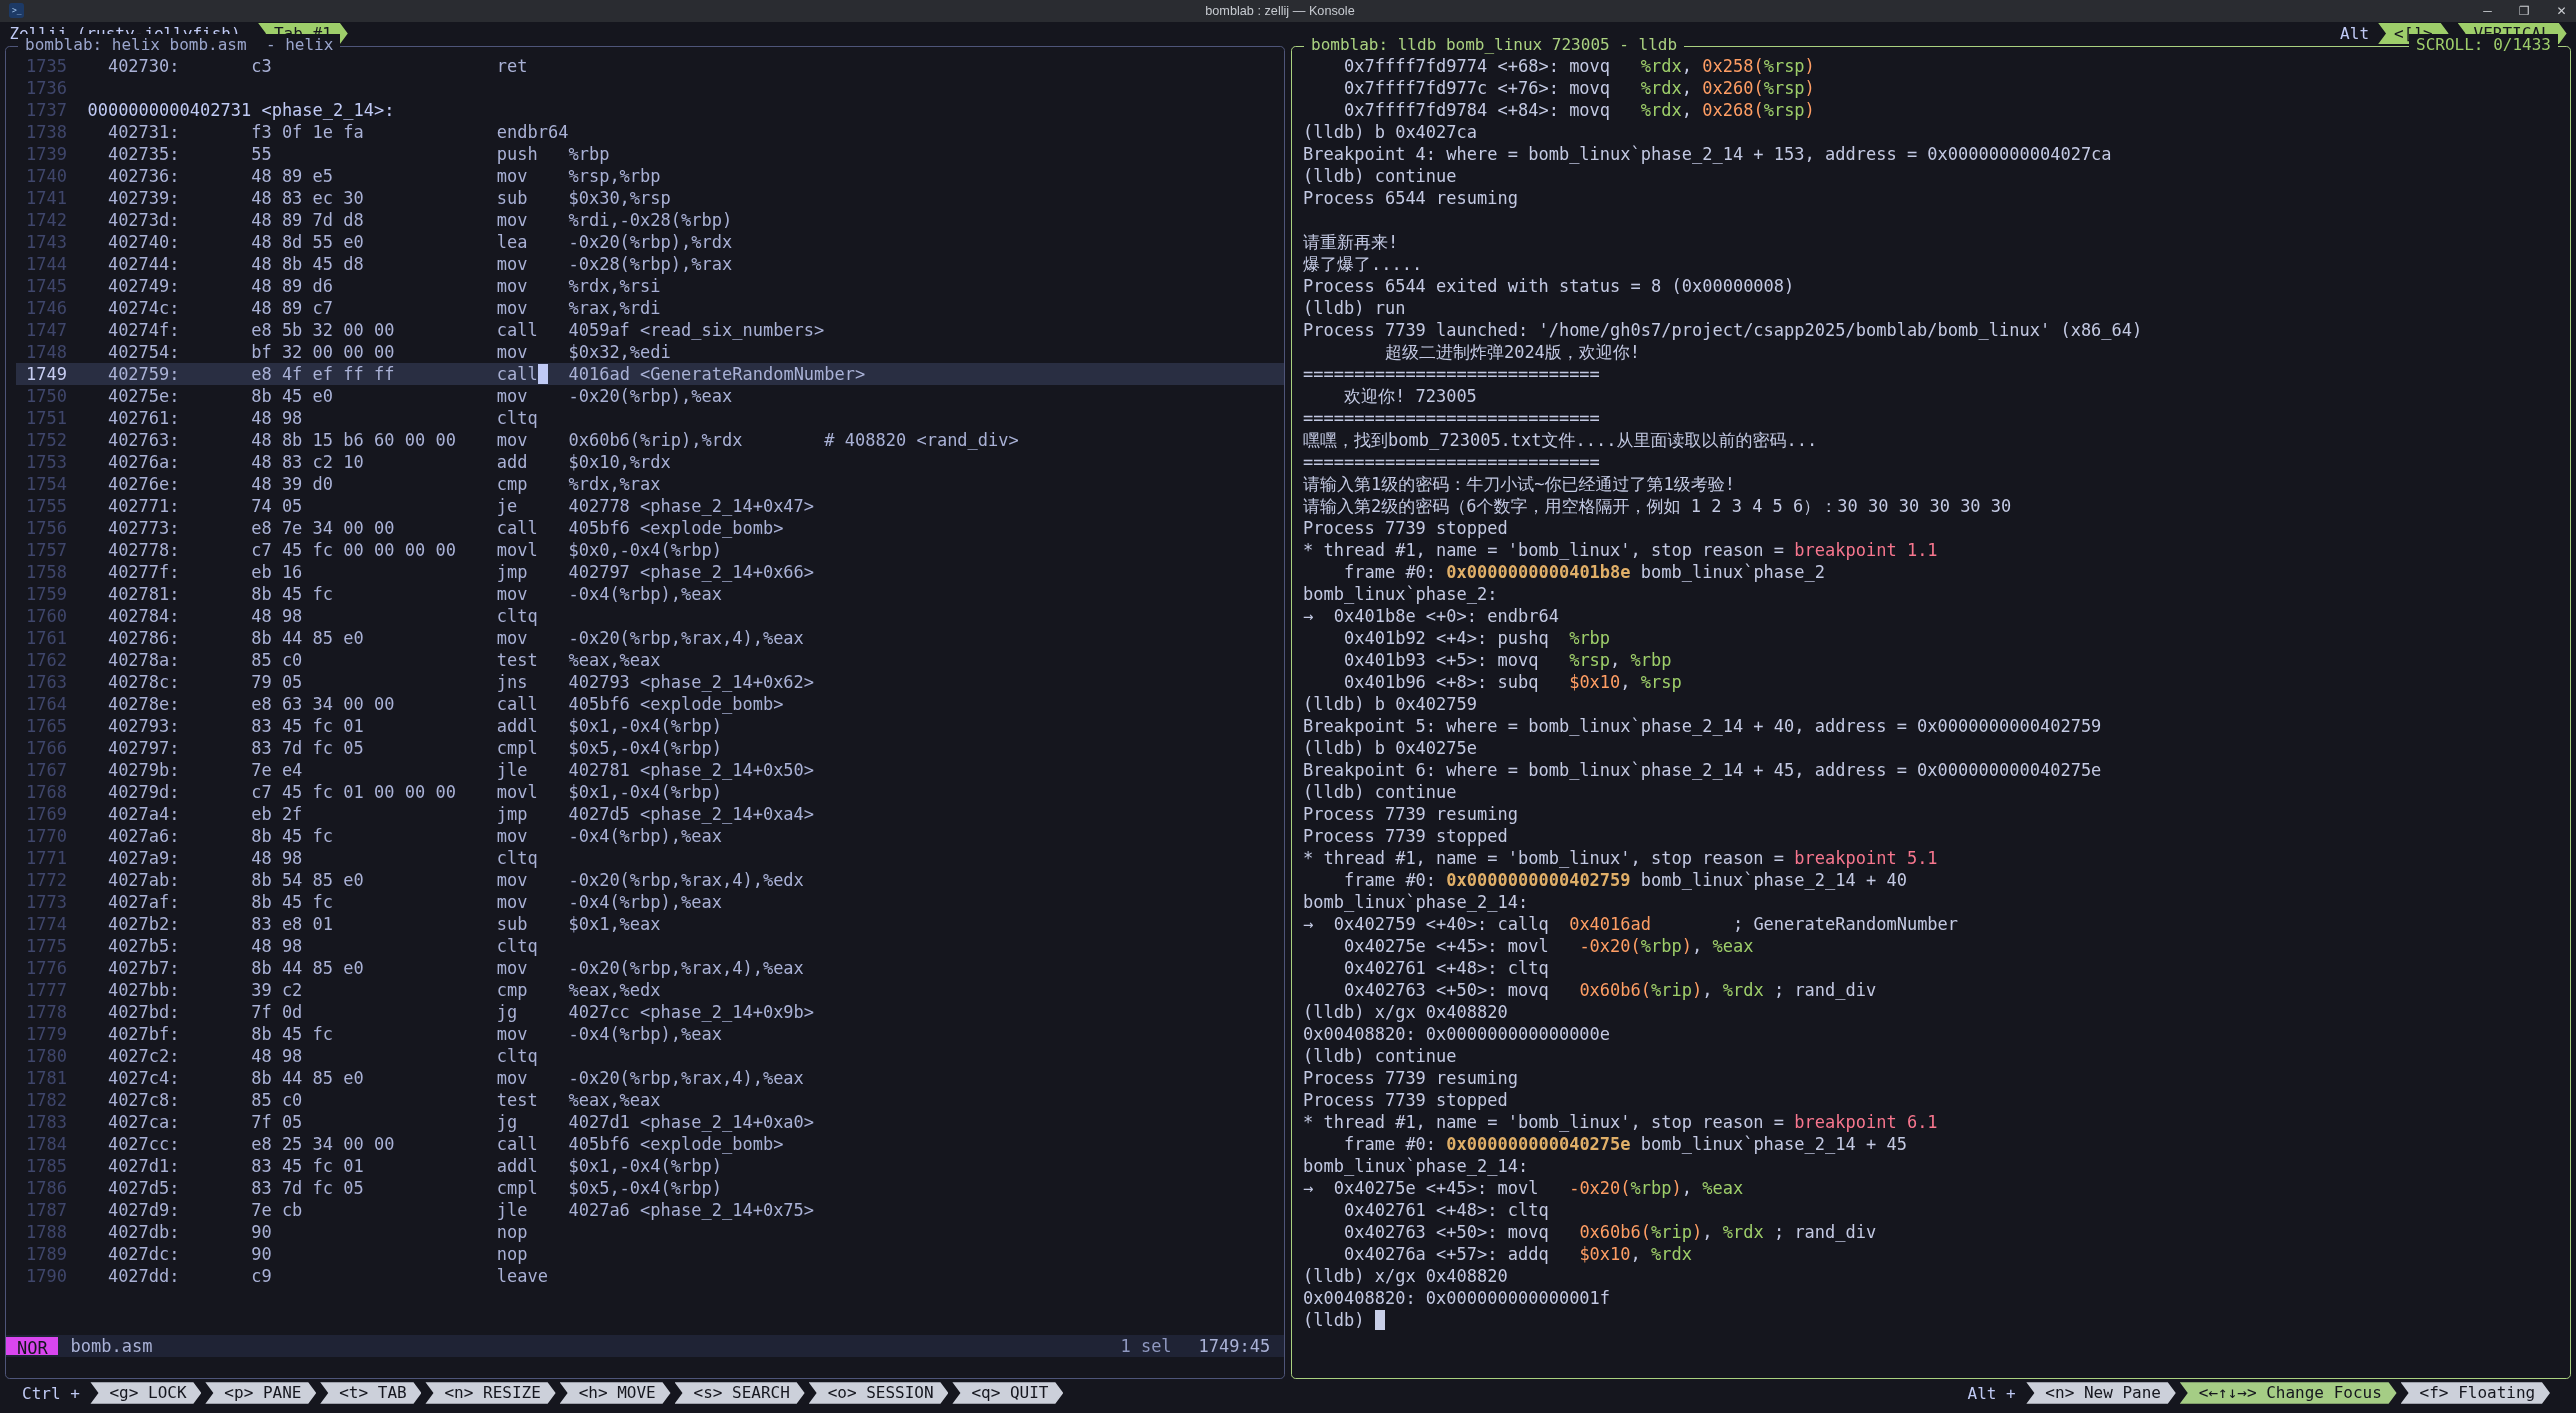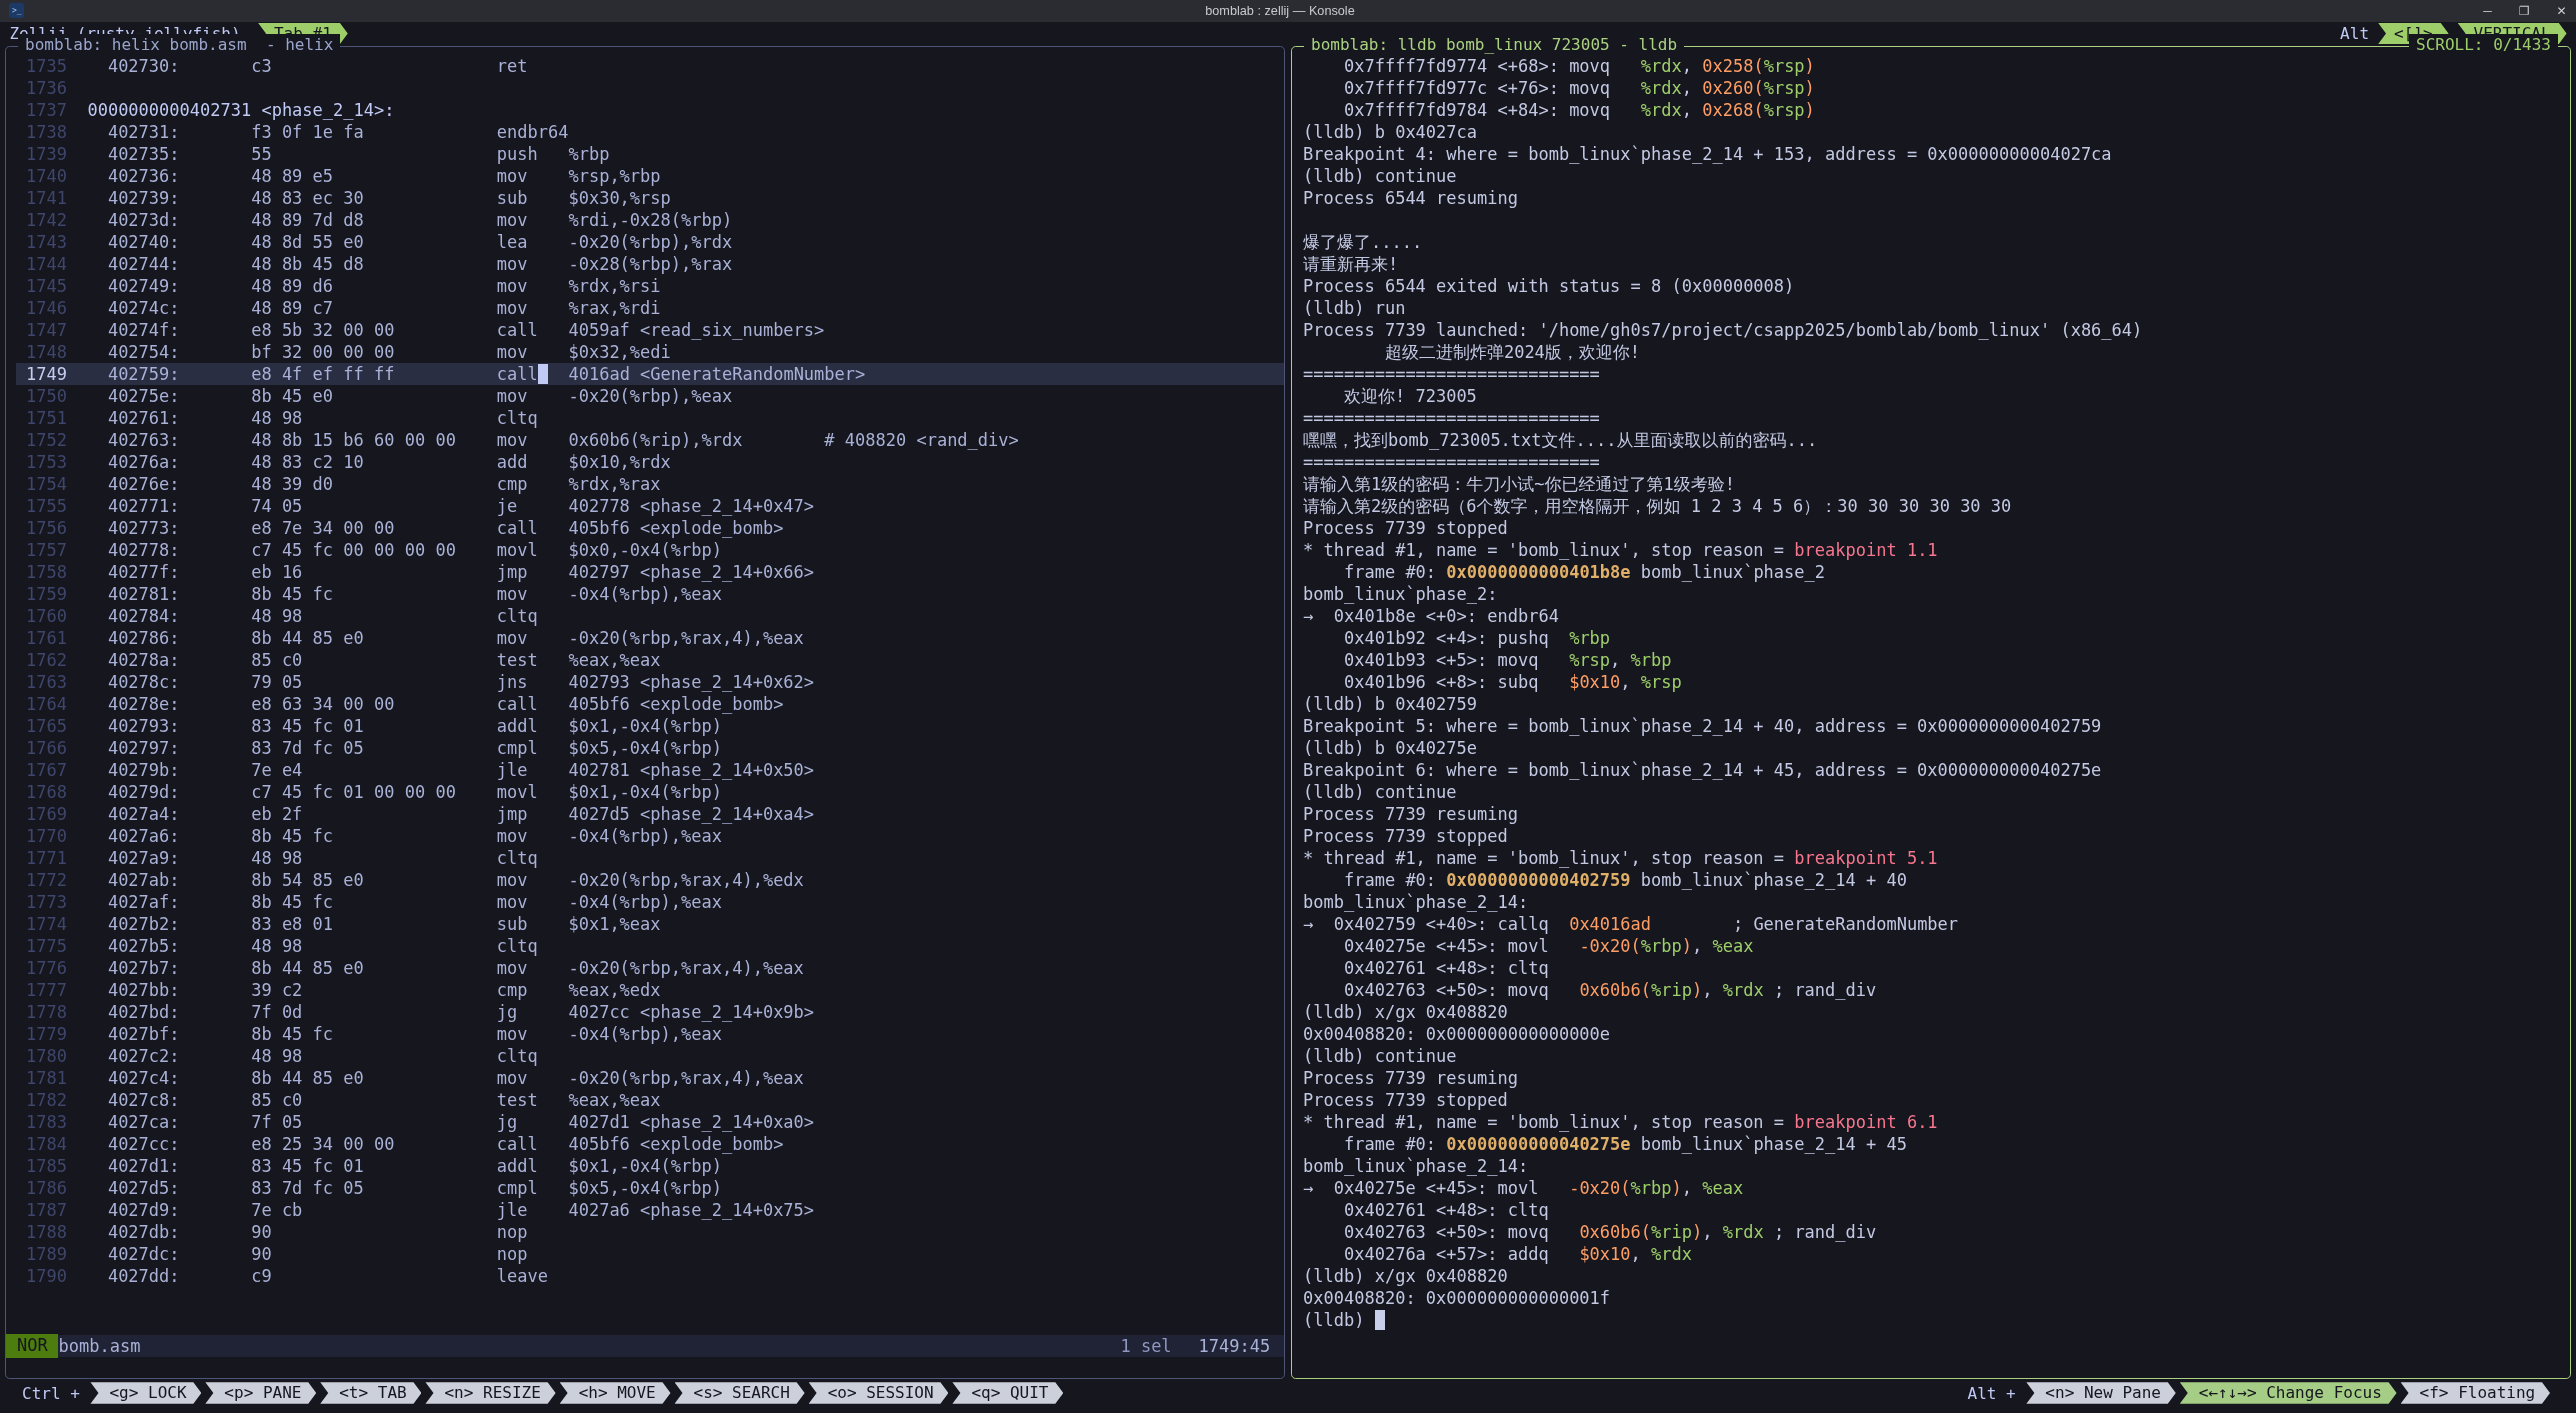--- a/index.html
+++ b/index.html
@@ -42,21 +42,21 @@
   .row{height:22px;line-height:22px;font-size:17px;white-space:pre;color:#a9b1d6;}
   .row.hl{background:#292e42;}
   .ln{display:inline-block;width:5ch;text-align:right;margin-right:2ch;color:#3f466b;}
   .row.hl .ln{color:#c6cdf2;}
   .a{display:inline-block;width:14ch;padding-left:2ch;}
   .b{display:inline-block;width:24ch;}
   .lbl{color:#c0caf5;}
   .cur{background:#c0caf5;color:#15161e;}
   .statusline{height:22px;background:#1f2335;display:flex;align-items:center;
               font-size:17px;color:#a9b1d6;white-space:pre;}
-  .mode-pill{background:#4d7c0f;color:#15161e;padding:0 10.7px;height:24px;line-height:22px;}
+  .mode-pill{background:#d946ef;color:#15161e;padding:0 10.7px;height:18px;line-height:22px;margin-right:12px;}
   .flex-sp{flex:1 1 auto;}
   .sel-count{margin-right:27px;color:#8f98c0;}
   .cursor-pos{margin-right:13.4px;color:#a9b1d6;}
   .cmdline{height:21px;}
 
   
   .term{position:absolute;top:8px;left:10.7px;right:2.7px;bottom:0;overflow:hidden;}
   .trow{height:22px;line-height:22px;font-size:17px;white-space:pre;}
   .seg-p{color:#c3c9e3;}
   .seg-reg{color:#9ece6a;}
@@ -180,22 +180,22 @@
       <div class="scroll-ind">SCROLL: 0/1433</div>
       <div class="term" id="term">
           <div class="trow"><span class="seg-p">    0x7ffff7fd9774 &lt;+68&gt;: movq   </span><span class="seg-reg">%rdx</span><span class="seg-p">, </span><span class="seg-imm">0x258(</span><span class="seg-reg">%rsp</span><span class="seg-imm">)</span></div>
           <div class="trow"><span class="seg-p">    0x7ffff7fd977c &lt;+76&gt;: movq   </span><span class="seg-reg">%rdx</span><span class="seg-p">, </span><span class="seg-imm">0x260(</span><span class="seg-reg">%rsp</span><span class="seg-imm">)</span></div>
           <div class="trow"><span class="seg-p">    0x7ffff7fd9784 &lt;+84&gt;: movq   </span><span class="seg-reg">%rdx</span><span class="seg-p">, </span><span class="seg-imm">0x268(</span><span class="seg-reg">%rsp</span><span class="seg-imm">)</span></div>
           <div class="trow"><span class="seg-p">(lldb) b 0x4027ca</span></div>
           <div class="trow"><span class="seg-p">Breakpoint 4: where = bomb_linux`phase_2_14 + 153, address = 0x00000000004027ca</span></div>
           <div class="trow"><span class="seg-p">(lldb) continue</span></div>
           <div class="trow"><span class="seg-p">Process 6544 resuming</span></div>
           <div class="trow"></div>
+          <div class="trow"><span class="seg-p">请重新再来!</span></div>
           <div class="trow"><span class="seg-p">爆了爆了.....</span></div>
-          <div class="trow"><span class="seg-p">请重新再来!</span></div>
           <div class="trow"><span class="seg-p">Process 6544 exited with status = 8 (0x00000008)</span></div>
           <div class="trow"><span class="seg-p">(lldb) run</span></div>
           <div class="trow"><span class="seg-p">Process 7739 launched: '/home/gh0s7/project/csapp2025/bomblab/bomb_linux' (x86_64)</span></div>
           <div class="trow"><span class="seg-p">        超级二进制炸弹2024版，欢迎你!</span></div>
           <div class="trow"><span class="seg-p">=============================</span></div>
           <div class="trow"><span class="seg-p">    欢迎你! 723005</span></div>
           <div class="trow"><span class="seg-p">=============================</span></div>
           <div class="trow"><span class="seg-p">嘿嘿，找到bomb_723005.txt文件....从里面读取以前的密码...</span></div>
           <div class="trow"><span class="seg-p">=============================</span></div>
           <div class="trow"><span class="seg-p">请输入第1级的密码：牛刀小试~你已经通过了第1级考验!</span></div>

